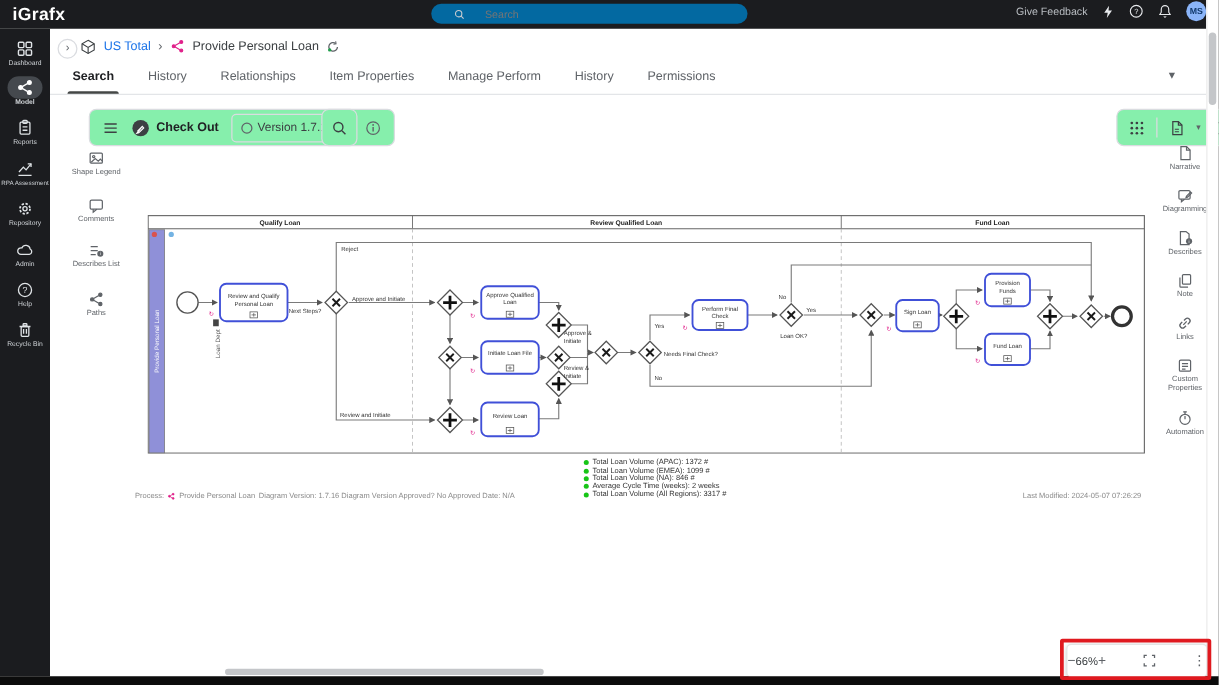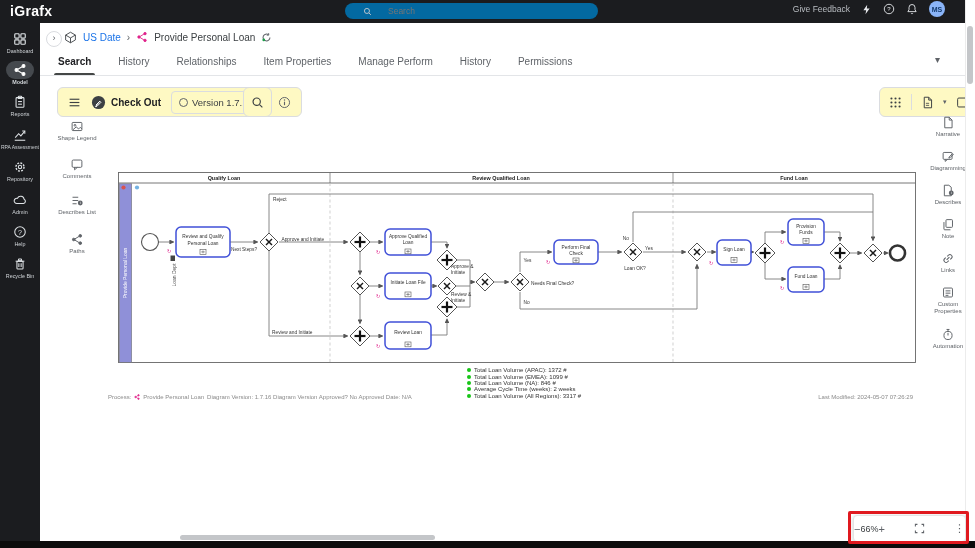--- a/index.html
+++ b/index.html
@@ -2,42 +2,42 @@
 <html><head>
 <meta charset="utf-8">
 <style>
   html,body{margin:0;padding:0;background:#111;}
   .app{position:relative;width:975px;height:548px;background:#fff;font-family:"Liberation Sans",sans-serif;overflow:hidden;}
   
   .topbar{position:absolute;left:0;top:0;width:965px;height:23px;background:#1b1c1f;}
   .logo{position:absolute;left:10px;top:3px;color:#fff;font-size:14px;font-weight:bold;letter-spacing:.3px;}
   .search{position:absolute;left:345px;top:3px;width:253px;height:16px;background:#0369a1;border-radius:8px;display:flex;align-items:center;padding:0 8px;box-sizing:border-box;}
   .search input{background:transparent;border:none;outline:none;color:#c7cbd0;font-size:8.5px;margin-left:5px;width:200px;font-family:"Liberation Sans",sans-serif;}
-  .tb-right{position:absolute;right:20px;top:0;height:18px;display:flex;align-items:center;gap:11px;}
+  .tb-right{position:absolute;right:0;top:0;height:18px;display:flex;align-items:center;gap:11px;}
   .feedback{color:#b9bdc2;font-size:8.5px;}
   .avatar{width:16px;height:16px;border-radius:50%;background:#8ab4f8;color:#123a6d;font-size:7px;font-weight:bold;display:flex;align-items:center;justify-content:center;}
   
   .sidebar{position:absolute;left:0;top:23px;width:40px;height:518px;background:#1b1c1f;}
   .sb-item{position:absolute;width:40px;text-align:center;}
   .sb-item .lbl{display:block;font-size:5.4px;color:#cfd3d7;margin-top:2px;white-space:nowrap;}
   .sb-pill{position:absolute;left:6px;width:28px;height:18px;border-radius:9px;background:#45494e;}
   svg.ic{display:block;margin:0 auto;}
   
   .collapse-btn{position:absolute;left:46px;top:31px;width:14px;height:14px;border:1px solid #dadce0;border-radius:50%;color:#5f6368;font-size:9px;line-height:13px;text-align:center;background:#fff;}
   .crumbs{position:absolute;left:64px;top:29px;display:flex;align-items:center;gap:6px;height:16px;}
   .crumb-root{color:#1a73e8;font-size:10px;}
   .crumb-sep{color:#5f6368;font-size:10px;}
   .crumb-cur{color:#3c4043;font-size:10px;}
   .tabs{position:absolute;left:58px;top:50px;height:26px;display:flex;gap:27px;border:none;}
   .tab{font-size:10px;color:#5f6368;line-height:24px;position:relative;}
   .tab.active{color:#202124;font-weight:bold;}
   .tab.active::after{content:"";position:absolute;left:-4px;right:-4px;bottom:0;height:3px;background:#444746;border-radius:2px 2px 0 0;}
   .tabline{position:absolute;left:40px;top:75px;width:925px;height:1px;background:#e3e5e8;}
   .tabs-chevron{position:absolute;left:935px;top:54px;color:#5f6368;font-size:10px;}
-  .tb-group{position:absolute;display:flex;align-items:center;background:#fef9c3;border:1px solid #dadce0;border-radius:6px;box-sizing:border-box;height:30px;}
+  .tb-group{position:absolute;display:flex;align-items:center;background:#86efac;border:1px solid #dadce0;border-radius:6px;box-sizing:border-box;height:30px;margin-left:14px;}
   .tg-left{left:57px;top:87px;padding:0 10px;gap:10px;}
   .checkout{display:flex;align-items:center;gap:5px;font-size:10px;color:#202124;font-weight:bold;}
   .ver-dd{display:flex;align-items:center;gap:4px;border:1px solid #dadce0;border-radius:4px;height:21px;padding:0 7px;font-size:9.5px;color:#3c4043;}
   .ver-circ{width:7px;height:7px;border:1.2px solid #5f6368;border-radius:50%;}
   .caret{font-size:7px;color:#5f6368;}
   .tg-search{left:243px;top:87px;width:29px;justify-content:center;}
   .tg-right{left:879px;top:87px;padding:0 9px;gap:9px;}
   .vdiv{width:1px;height:16px;background:#dadce0;}
   
   .rail-item{position:absolute;width:44px;text-align:center;color:#5f6368;font-size:6px;line-height:6.8px;}
@@ -180,21 +180,21 @@
 
   <div class="collapse-btn">›</div>
   <div class="crumbs">
     <svg class="ic" width="13" height="13" viewBox="0 0 16 16">
         <g fill="none" stroke="#3c4043" stroke-width="1.1">
           <path d="M8,1.5 L14,5 V11 L8,14.5 L2,11 V5 Z"></path>
           <path d="M2,5 L8,8.5 L14,5"></path>
           <line x1="8" y1="8.5" x2="8" y2="14.5"></line>
         </g>
       </svg>
-    <span class="crumb-root">US Date</span>
+    <span class="crumb-root">US Total</span>
     <span class="crumb-sep">›</span>
     <svg class="ic" width="12" height="12" viewBox="0 0 16 16">
         <g stroke="#e0218a" stroke-width="1.2" fill="#e0218a">
           <circle cx="4" cy="8" r="1.6"></circle>
           <circle cx="12" cy="3.5" r="1.6"></circle>
           <circle cx="12" cy="12.5" r="1.6"></circle>
           <line x1="5.5" y1="7.2" x2="10.5" y2="4.2"></line>
           <line x1="5.5" y1="8.8" x2="10.5" y2="11.8"></line>
         </g>
       </svg>

